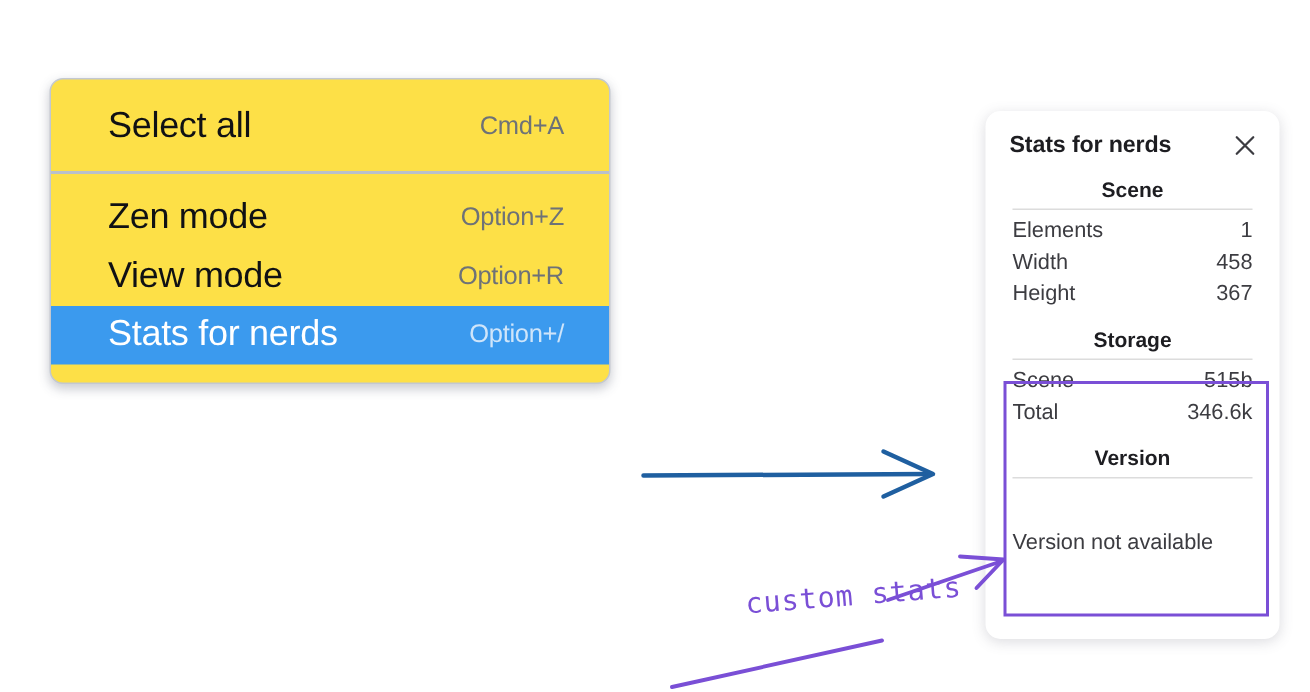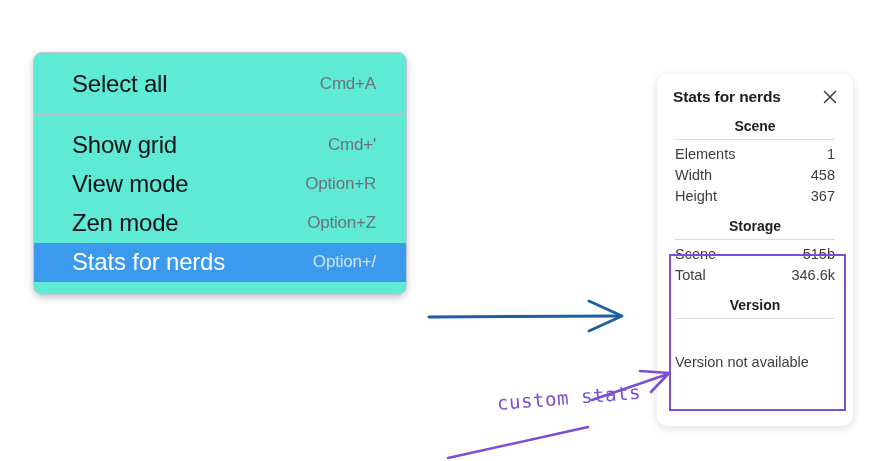--- a/index.html
+++ b/index.html
@@ -14,21 +14,21 @@
     overflow: hidden;
     font-family: "Liberation Sans", sans-serif;
   }
 
   
   #context-menu {
     position: absolute;
     left: 33px;
     top: 52px;
     width: 372px;
-    background: #5eead4;
+    background: #fde047;
     border: 1px solid #c3c8d0;
     border-radius: 9px;
     box-shadow: 0 3px 7px rgba(60,70,90,0.28);
     overflow: hidden;
     padding-bottom: 12px;
   }
   .menu-section { padding-top: 10px; }
   .menu-section.first { padding-top: 12px; padding-bottom: 10px; }
   .menu-sep {
     height: 2px;
@@ -166,30 +166,26 @@
     <div class="menu-item">
       <span class="mi-label">Select all</span>
       <span class="mi-shortcut">Cmd+A</span>
     </div>
   </div>
 
   <div class="menu-sep"></div>
 
   <div class="menu-section">
     <div class="menu-item">
-      <span class="mi-label">Show grid</span>
-      <span class="mi-shortcut">Cmd+'</span>
+      <span class="mi-label">Zen mode</span>
+      <span class="mi-shortcut">Option+Z</span>
     </div>
     <div class="menu-item">
       <span class="mi-label">View mode</span>
       <span class="mi-shortcut">Option+R</span>
-    </div>
-    <div class="menu-item">
-      <span class="mi-label">Zen mode</span>
-      <span class="mi-shortcut">Option+Z</span>
     </div>
     <div class="menu-item selected">
       <span class="mi-label">Stats for nerds</span>
       <span class="mi-shortcut">Option+/</span>
     </div>
   </div>
 
 </div>
 
 <div id="stats-panel">

